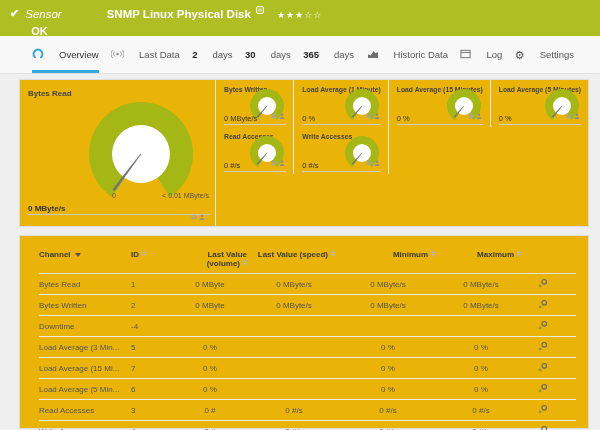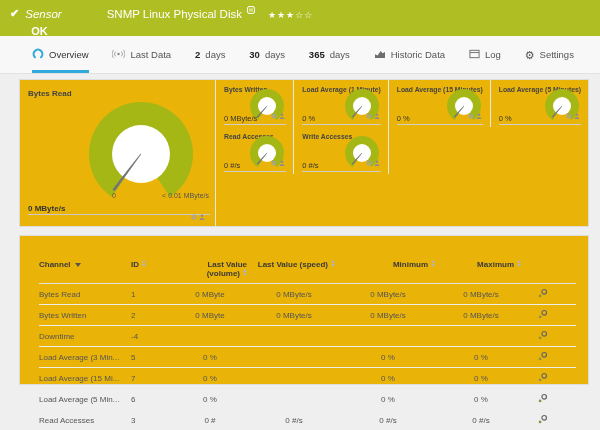--- a/index.html
+++ b/index.html
@@ -5,28 +5,28 @@
   * { box-sizing: border-box; margin: 0; padding: 0; }
   html,body { width:600px; height:430px; }
   body { font-family:"Liberation Sans", sans-serif; background:#efefef; overflow:hidden; }
   .app { width:600px; height:430px; overflow:hidden; background:#efefef; }
 
   
   .topbar { height:36px; background:#aebe23; color:#fff; display:flex; align-items:flex-start; padding:6px 10px 0 10px; }
   .chk { font-size:11px; font-weight:bold; margin:1px 6px 0 0; }
   .line1 { display:flex; align-items:baseline; gap:5px; line-height:13px; }
   .kind { font-style:italic; font-size:11.5px; }
-  .title { font-weight:normal; font-size:11.5px;padding-left:40px; }
+  .title { font-weight:bold; font-size:11.5px;padding-left:40px; }
   .pause { position:relative; top:-4px; display:inline-block; }
   .stars { margin-left:8px; font-size:9px; letter-spacing:1px; cursor:pointer; }
   .line2 { font-size:11px; font-weight:bold; margin:3px 0 0 6px; }
 
   
   .tabbar { height:38px; background:#f8f8f8; border-bottom:1px solid #e2e2e2; display:flex; align-items:stretch; justify-content:space-between; padding:0 26px 0 32px; }
-  .tab { display:flex; align-items:center; gap:5px; font-size:9.5px; color:#555; border-bottom:3px solid transparent; padding-top:3px; cursor:pointer; }
+  .tab { display:flex; align-items:center; gap:15px; font-size:9.5px; color:#555; border-bottom:3px solid transparent; padding-top:3px; cursor:pointer; }
   .tab b { color:#222; font-size:9.5px; }
   .tab.active { border-bottom-color:#31a9dc; color:#333; }
   .gearglyph { font-size:11px; color:#555; line-height:10px; }
 
   
   .content { padding:5px 11px 0 19px; }
   .panel { background:#eab308; border:1px solid #ddd; }
   .overview { height:148px; display:flex; }
 
   
@@ -51,21 +51,21 @@
   .sm-cell:not(:nth-child(4n)) { border-right:1px solid #e9e9e9; }
   .sm-title { font-size:6.8px; font-weight:bold; color:#444; white-space:nowrap; }
   .gauge-sm { width:34px; height:34px; position:absolute; right:9px; top:9px; }
   .gauge-sm .hole { inset:8px; }
   .gauge-sm .needle { width:15px; height:2px; margin-top:-1px; transform:rotate(131deg); }
   .sm-value { position:absolute; left:8px; bottom:4px; font-size:7.5px; color:#333; }
   .sm-rule { position:absolute; left:8px; right:7px; bottom:2px; border-bottom:1px solid #cfcfcf; }
   .sm-icons { position:absolute; right:8px; bottom:4px; }
 
   
-  .tablebox { margin-top:8px; height:150px; padding:20px 14px 0 19px; }
+  .tablebox { margin-top:8px; height:194px; padding:10px 14px 0 19px; }
   .chtable { width:100%; border-collapse:collapse; table-layout:fixed; }
   .chtable th { font-size:8px; font-weight:bold; color:#3a3a3a; text-align:left; vertical-align:top; padding:4px 6px 5px 0; border-bottom:1px solid #e2e2e2; cursor:pointer; }
   .chtable th.ar { text-align:right; }
   .chtable td { font-size:8px; color:#555; padding:4px 6px 4px 0; border-bottom:1px solid #ededed; white-space:nowrap; overflow:hidden; }
   .chtable td.ar { text-align:center; }
   .chtable td.ic { text-align:right; padding-right:28px; }
   .sortgly { display:inline-flex; flex-direction:column; gap:1px; margin-left:3px; vertical-align:middle; position:relative; top:-1px; }
   .sortgly i { display:block; width:0; height:0; border-left:2.5px solid transparent; border-right:2.5px solid transparent; }
   .sortgly .u { border-bottom:3px solid #b5b5b5; }
   .sortgly .d { border-top:3px solid #b5b5b5; }

